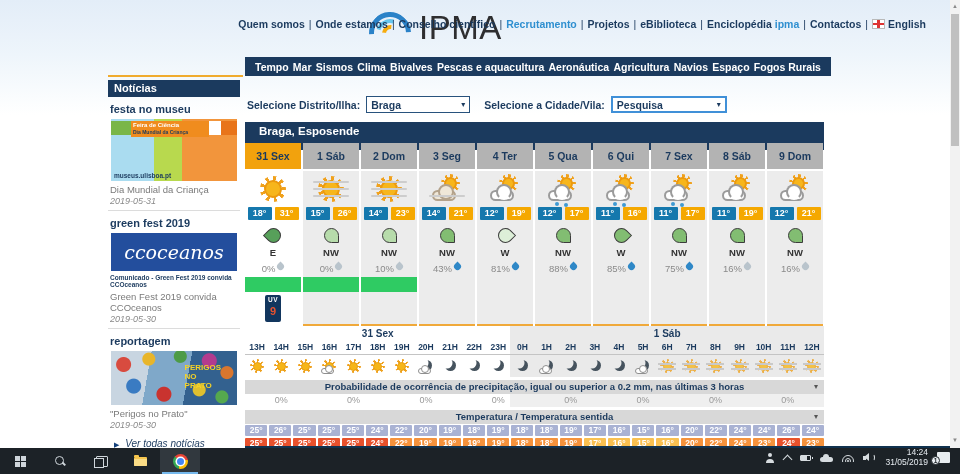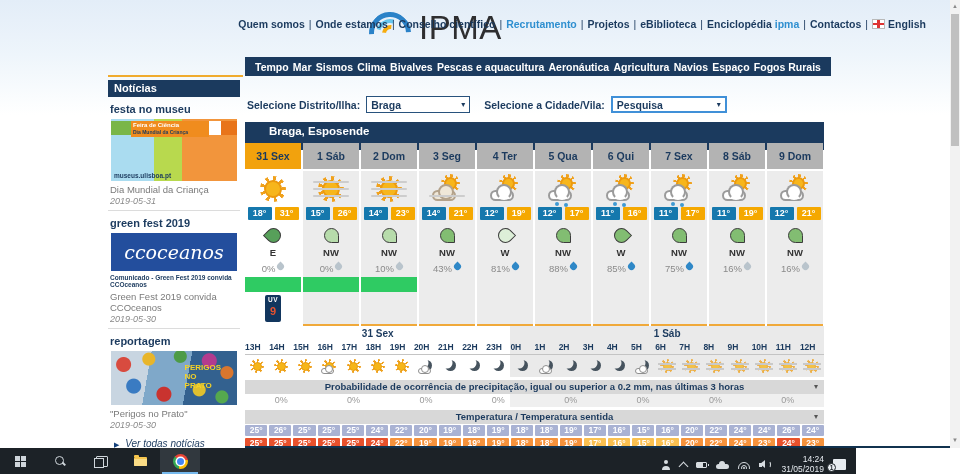--- a/index.html
+++ b/index.html
@@ -37,21 +37,21 @@
   #breadcrumb .bsep{margin:0 3px}
   #sidebar-topline{position:absolute;left:108px;top:75px;width:135px;height:2px;background:#f0ab2e}
 
   
   #filters{position:absolute;left:247px;top:96px;display:flex;align-items:center;font-size:10.5px;font-weight:bold;color:#1b3a5e}
   .selectbox{display:flex;justify-content:space-between;align-items:center;width:104px;height:17px;border:1px solid #28527d;background:#fff;padding:0 4px;margin:0 14px 0 6px;font-weight:bold;cursor:pointer}
   .selectbox.focus{border:2px solid #4090d8;width:116px;margin-right:0}
   .caret{font-size:8px;color:#1b3a5e}
 
   
-  #locbar{position:absolute;left:245px;top:122px;width:579px;height:28px;background:#1b3a5e;color:#fff;font-size:11.5px;font-weight:bold;line-height:18px;padding-left:24px}
+  #locbar{position:absolute;left:245px;top:122px;width:579px;height:28px;background:#1b3a5e;color:#fff;font-size:11.5px;font-weight:bold;line-height:18px;padding-left:14px}
 
   
   #daycols{position:absolute;left:245px;top:143px;width:579px;display:flex}
   .daycol{width:56px;margin-right:2px}
   .daycol:last-child{margin-right:0}
   .daytab{height:26px;line-height:26px;text-align:center;font-size:10.5px;font-weight:bold;color:#1b3a5e;background:#b3b3b3;cursor:pointer}
   .daytab.sel{background:#f2a20d}
   .daybody{background:#ececec;height:156px;border-bottom:3px solid transparent;margin-top:2px}
   .daybody.white{background:#fff}
   .daycol.underline .daybody{border-bottom-color:#f0a93a}
@@ -85,21 +85,21 @@
   .cloudb{position:absolute;left:3px;top:17px;width:24px;height:11px;background:#fff;border:2px solid #9b9b9b;border-radius:8px}
   .cloudb::before{content:"";position:absolute;width:12px;height:12px;background:#fff;border:2px solid #9b9b9b;border-radius:50%;top:-8px;left:4px;border-bottom-color:transparent}
   .cloudb.tan{background:#efe7d8;border-color:#b3a28b}
   .cloudb.tan::before{background:#efe7d8;border-color:#b3a28b}
   .rain{position:absolute;left:10px;top:29px;width:4px;height:4px;border-radius:50%;background:#3f9ad2;box-shadow:9px 1px 0 #3f9ad2}
 
   
   #hourly{position:absolute;left:245px;top:326px;width:579px}
   .hgrouprow,.hourrow,.hiconrow,#precip-values{display:flex}
   .hgroup{height:15px;line-height:15px;text-align:center;font-size:10px;font-weight:bold;color:#1b3a5e}
-  .hcell{flex:1;height:14px;line-height:13px;text-align:left;font-size:8.5px;font-weight:bold;color:#1b3a5e;border-bottom:1px solid #c4c4c4}
+  .hcell{flex:1;height:14px;line-height:13px;text-align:center;font-size:8.5px;font-weight:bold;color:#1b3a5e;border-bottom:1px solid #c4c4c4}
   .hic{flex:1;height:22px;display:flex;justify-content:center;align-items:center}
   .zday{background:#fff}
   .znight{background:#eaeaea}
   .h-icon{position:relative;width:18px;height:18px}
   .hsun{position:absolute;left:2px;top:2px;width:14px;height:14px;border-radius:50%;background:repeating-conic-gradient(#efa11e 0 18deg,transparent 18deg 45deg)}
   .hsun::after{content:"";position:absolute;inset:2.5px;border-radius:50%;background:#f6b619;border:1px solid #e99d10}
   .hsun.hmuted{opacity:.78}
   .hlz{position:absolute;left:0;top:6px;width:18px;height:1.5px;background:#c9c9c9;box-shadow:0 5px 0 #c9c9c9}
   .moon{position:absolute;left:4px;top:3px;width:11px;height:11px;border-radius:50%;box-shadow:inset -3.5px -2.5px 0 0 #46535e}
   .hcloud{position:absolute;left:1px;top:11px;width:13px;height:6px;background:#fff;border:1.3px solid #8f8f8f;border-radius:6px}
@@ -152,21 +152,21 @@
   .news-footer .arr{font-size:7px;color:#14427c;margin-right:3px;font-style:normal}
 
   
   #scrollbar{position:absolute;right:0;top:0;width:10px;height:448px;background:#f2f2f2}
   #scroll-thumb{position:absolute;left:1px;top:14px;width:8px;height:132px;background:#c0c0c0}
   .scroll-arrow{position:absolute;left:0;width:10px;height:12px;font-size:6px;color:#8a8a8a;text-align:center;line-height:12px;cursor:pointer}
   #scroll-up{top:0}
   #scroll-down{top:434px}
 
   
-  #taskbar{position:absolute;left:0;top:448px;width:856px;height:26px;background:#1c2227;display:flex;align-items:flex-end}
+  #taskbar{position:absolute;left:0;top:448px;width:960px;height:26px;background:#1c2227;display:flex;align-items:flex-start}
   .tb-slot{width:40px;height:26px;display:flex;justify-content:center;align-items:center;cursor:pointer;position:relative}
   .tb-slot.active{background:#31383e}
   .tb-slot.active::after{content:"";position:absolute;left:2px;right:2px;bottom:0;height:2px;background:#76b9ed}
   .tb-start{display:grid;grid-template-columns:5px 5px;grid-gap:1px}
   .tb-start span{width:5px;height:5px;background:#cfd6db}
   .tb-mag{position:relative;width:12px;height:12px}
   .tb-mag::before{content:"";position:absolute;left:1px;top:1px;width:7px;height:7px;border:1.5px solid #cfd6db;border-radius:50%}
   .tb-mag::after{content:"";position:absolute;left:8px;top:8px;width:4px;height:1.5px;background:#cfd6db;transform:rotate(45deg)}
   .tb-tv{position:relative;width:12px;height:10px}
   .tb-tv::before{content:"";position:absolute;left:2px;top:0;width:10px;height:9px;border:1.2px solid #cfd6db;border-radius:1px}

